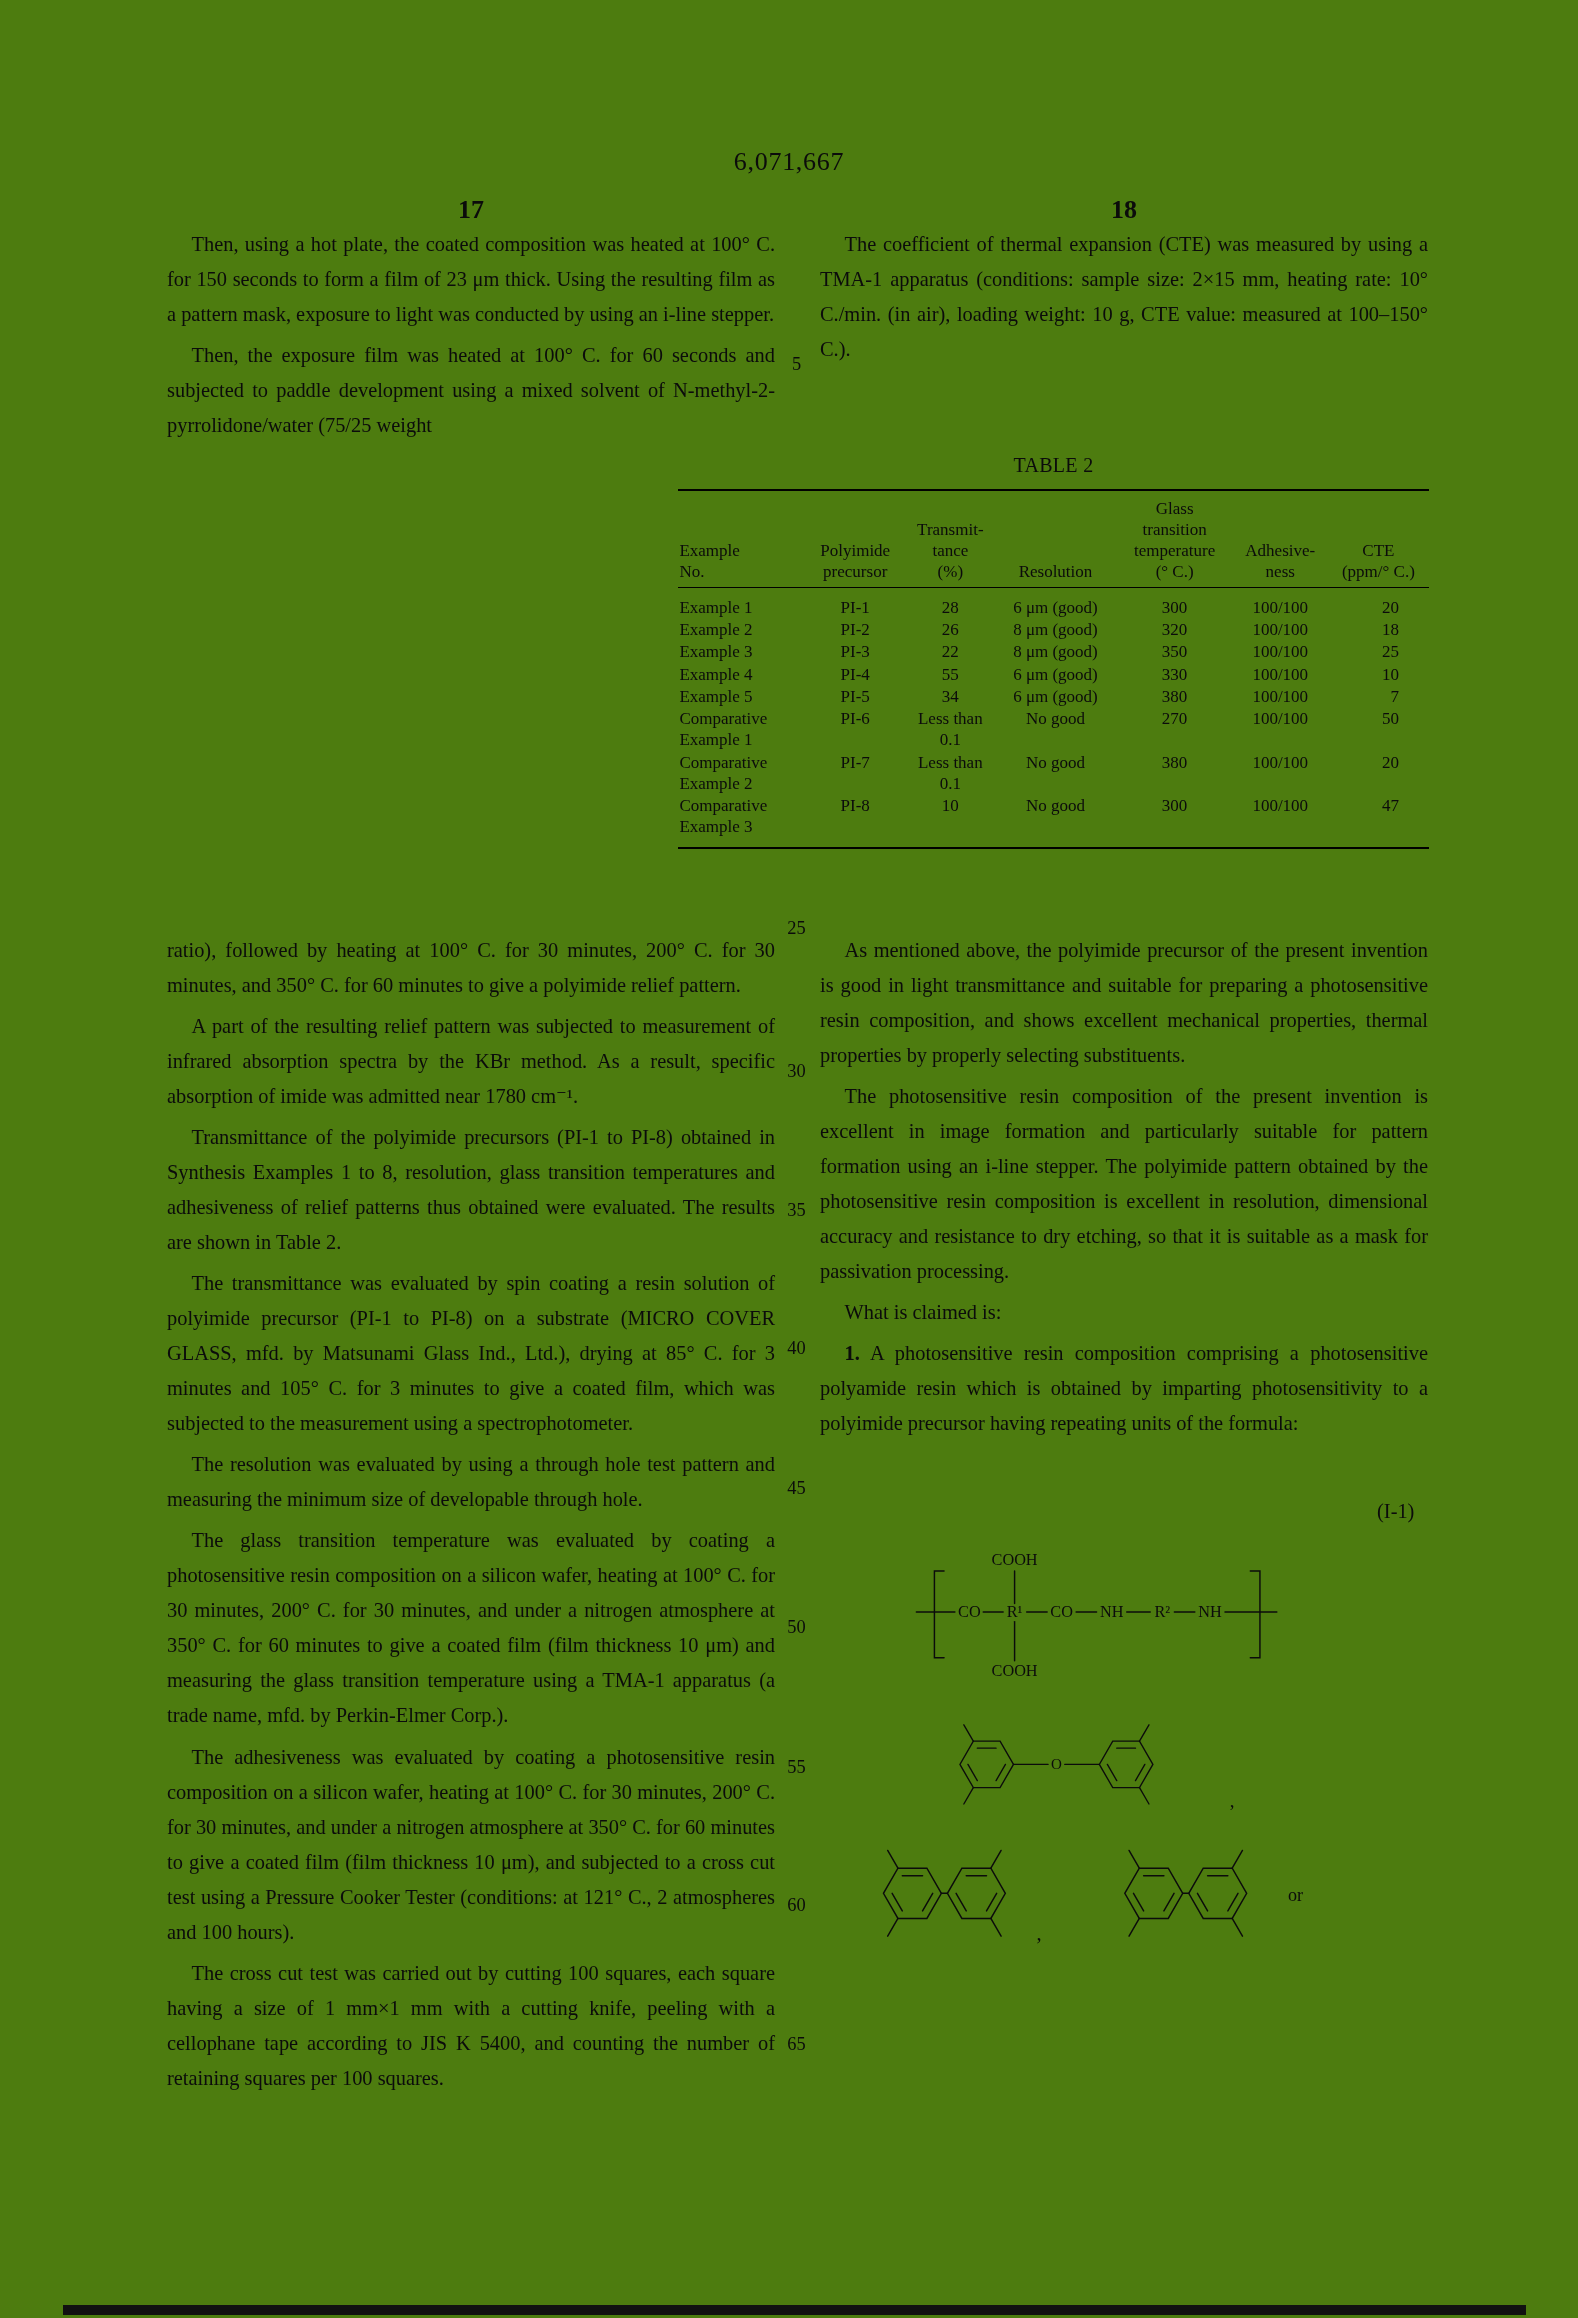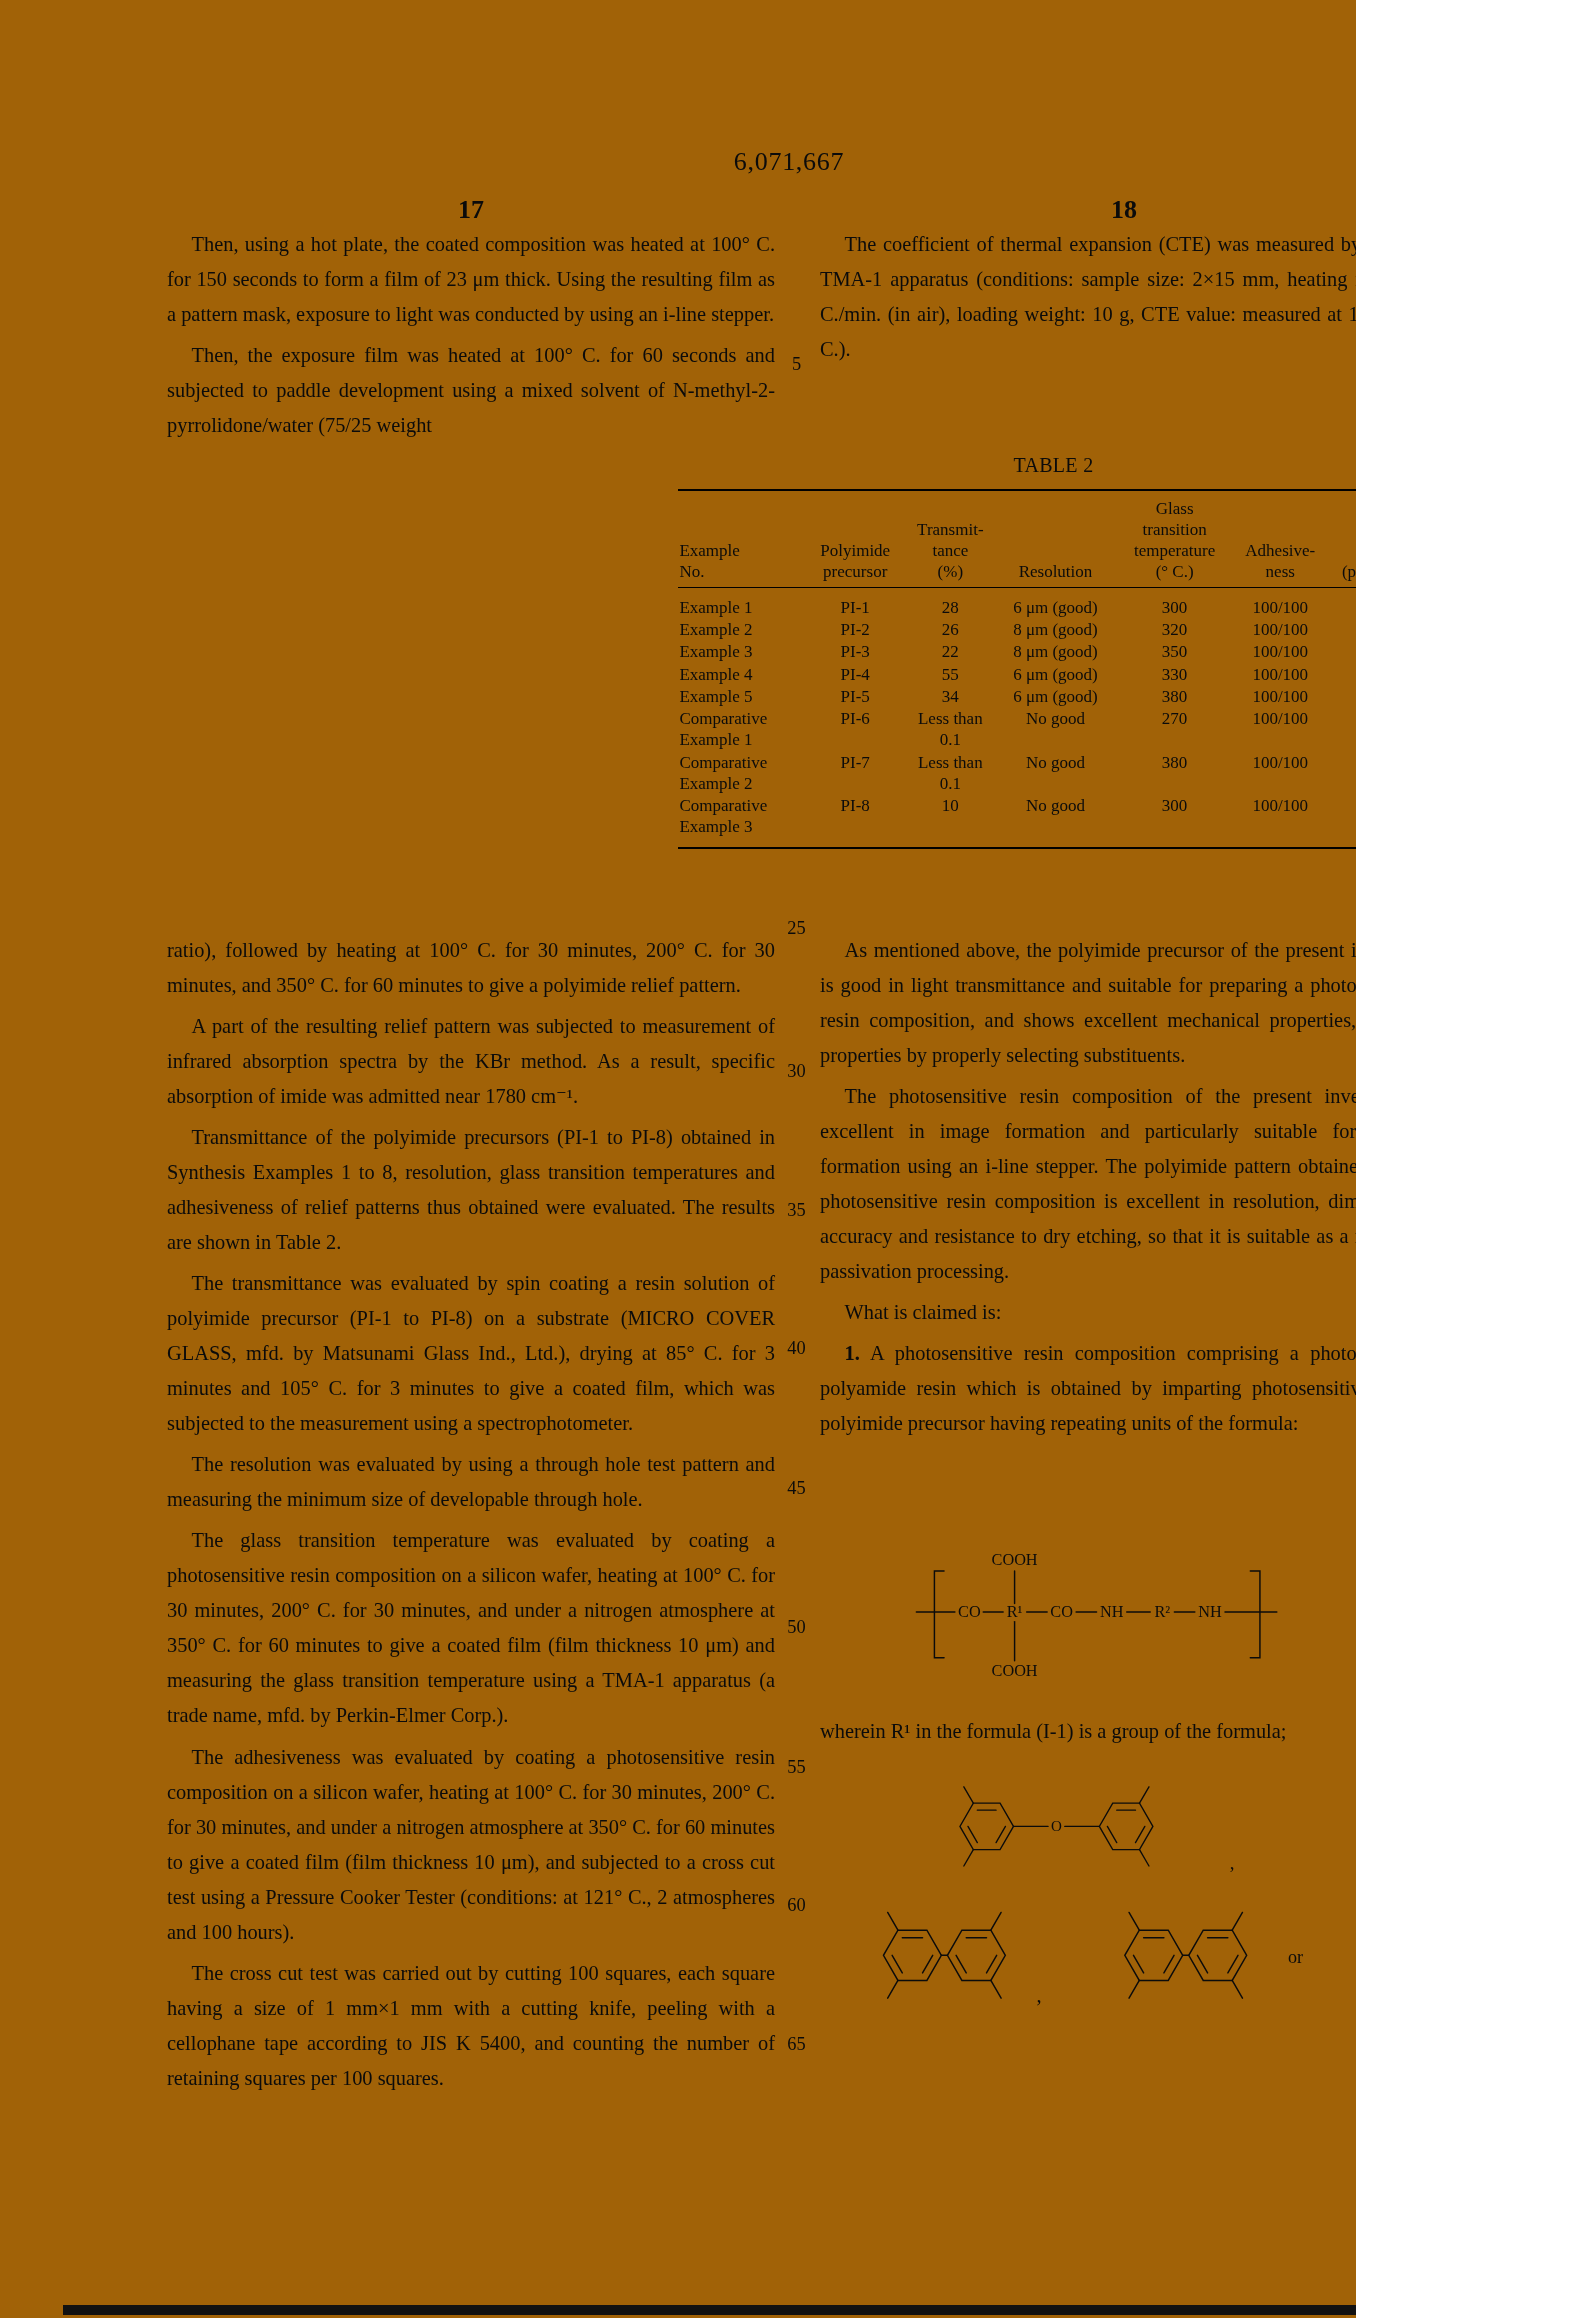--- a/index.html
+++ b/index.html
@@ -1,20 +1,20 @@
 <!DOCTYPE html>
 <html lang="en" style="font-size:11px"><head>
 <meta charset="utf-8">
 <style>
   html,body{margin:0;padding:0;}
   body{
     width:1578px;height:2319px;background:#ffffff;
     font-family:"Liberation Serif","DejaVu Serif",serif;color:#0b0b0b;
   }
-  .page{position:relative;width:1356px;height:2319px;overflow:hidden;background:#a16207;}
+  .page{position:relative;width:1578px;height:2319px;overflow:hidden;background:#4d7c0f;}
 
   #patent-number{position:absolute;top:147px;left:0;width:1578px;text-align:center;
     font-size:26px;letter-spacing:0.7px;}
   .col-head{position:absolute;top:195px;width:608px;text-align:center;
     font-size:26px;font-weight:bold;}
   #head-17{left:167px;}
   #head-18{left:820px;}
 
   .textblock{position:absolute;width:608px;font-size:20.4px;line-height:35px;text-align:justify;}
   #left-top{left:167px;top:227px;}
@@ -235,21 +235,20 @@
       <text x="205" y="48" font-size="27" text-anchor="middle">COOH</text>
       <text x="130" y="135" font-size="27" text-anchor="middle">CO</text>
       <text x="205" y="135" font-size="27" text-anchor="middle">R¹</text>
       <text x="283" y="135" font-size="27" text-anchor="middle">CO</text>
       <text x="366" y="135" font-size="27" text-anchor="middle">NH</text>
       <text x="450" y="135" font-size="27" text-anchor="middle">R²</text>
       <text x="529" y="135" font-size="27" text-anchor="middle">NH</text>
       <text x="205" y="232" font-size="27" text-anchor="middle">COOH</text>
     </svg>
 
-    <p class="para noindent wherein">wherein R¹ in the formula (I-1) is a group of the formula;</p>
 
     <svg id="struct-row1" class="chem-svg" width="435" viewBox="0 0 780 180" xmlns="http://www.w3.org/2000/svg" style="font-size:30px">
       <g>
         <polygon class="ring" points="268,85 244,43.4 196,43.4 172,85 196,126.6 244,126.6"></polygon>
         <g class="bond">
           <line x1="236.8" y1="55.9" x2="203.2" y2="55.9"></line>
           <line x1="186.4" y1="85" x2="203.2" y2="114.1"></line>
           <line x1="236.8" y1="114.1" x2="253.6" y2="85"></line>
           <line x1="196" y1="43.4" x2="179" y2="14"></line>
           <line x1="196" y1="126.6" x2="179" y2="156"></line>

